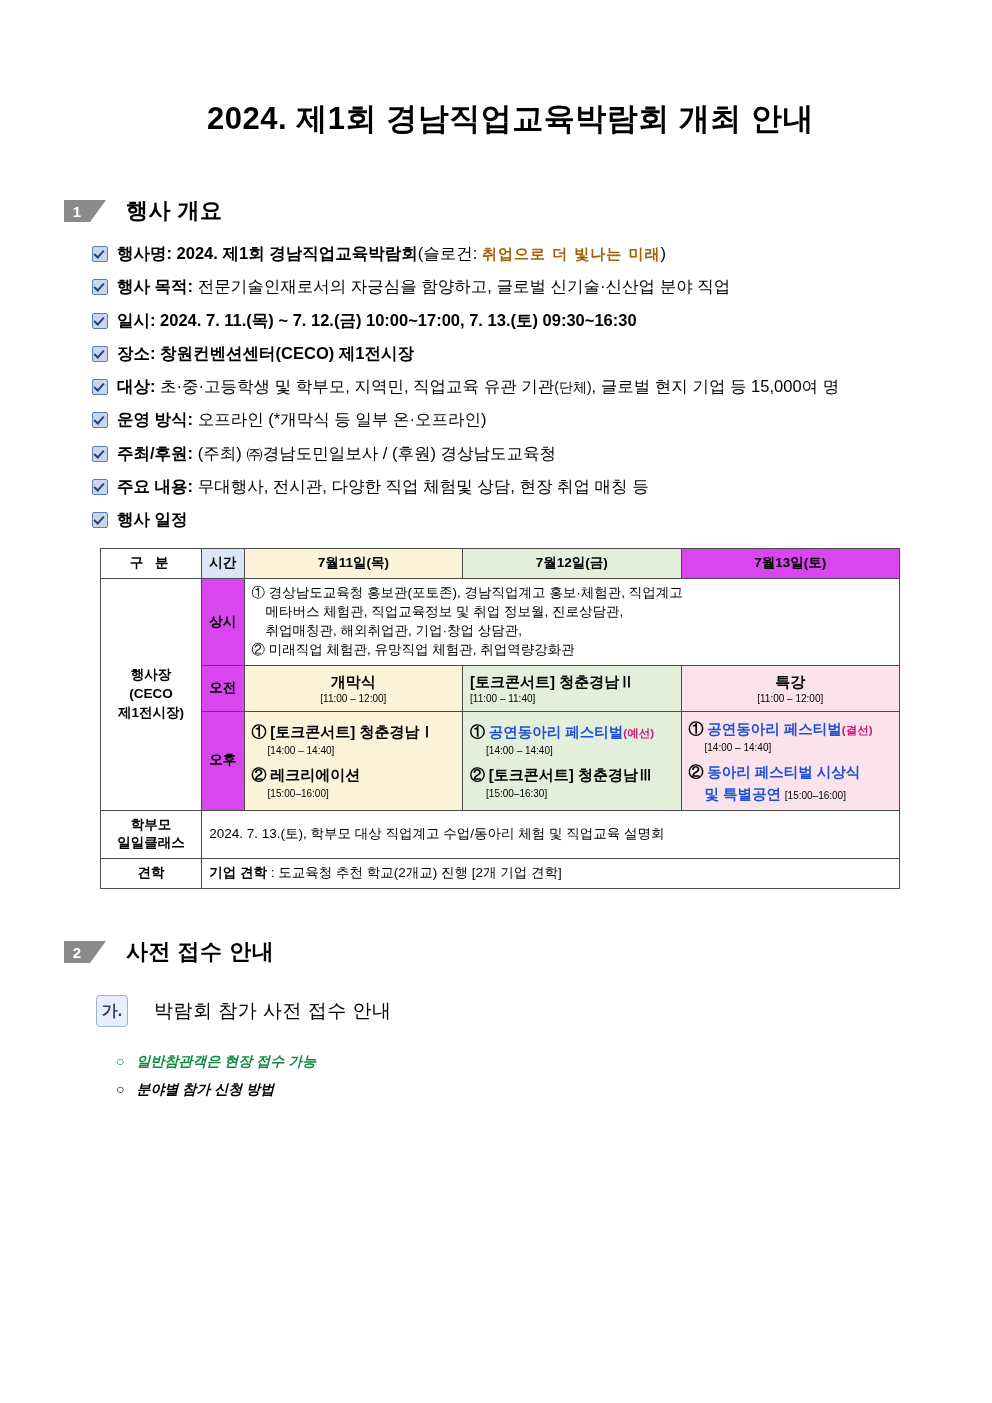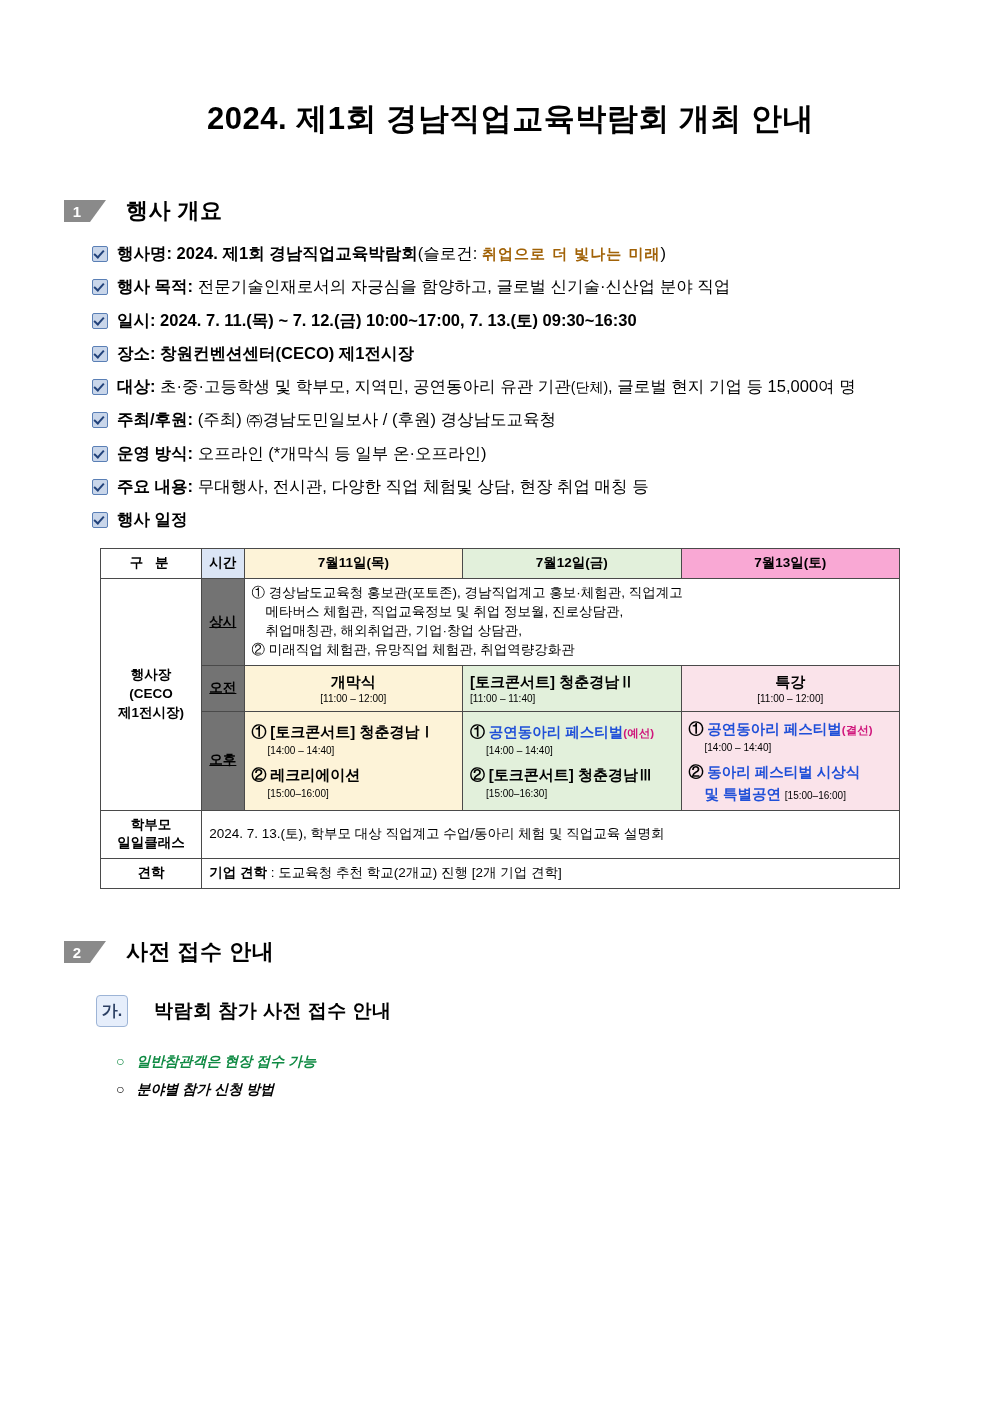--- a/index.html
+++ b/index.html
@@ -134,30 +134,29 @@
     letter-spacing: 4px;
   }
   .hdr-time {
     background: #dbe5f5;
     text-align: center;
     font-weight: bold;
     font-size: 13px;
   }
   .hdr-d1 { background: #fdf3d8; text-align:center; font-weight:bold; font-size:15px; }
   .hdr-d2 { background: #e2f0db; text-align:center; font-weight:bold; font-size:15px; }
-  .hdr-d3 { background: #f9a8d4; text-align:center; font-weight:bold; font-size:15px; }
+  .hdr-d3 { background: #d946ef; text-align:center; font-weight:bold; font-size:15px; }
   .cell-d1 { background:#fdf3d8; text-align:center; }
   .cell-d2 { background:#e2f0db; text-align:left; }
   .cell-d3 { background:#fae3ea; text-align:center; }
   .rowlbl {
     text-align: center;
     font-weight: bold;
     font-size: 14px;
-    background:#737373;
-    text-decoration:underline;
+    background:#d946ef;
   }
   .sidecell {
     text-align: center;
     font-weight: bold;
     font-size: 15px;
     line-height: 1.6;
     width: 100px;
   }
   .always-cell { font-size: 13.5px; line-height: 1.5; }
   .ev-title { font-weight: bold; font-size: 15px; }
@@ -183,21 +182,21 @@
     display: flex;
     align-items: center;
     justify-content: center;
     font-size: 16px;
     font-weight: bold;
     color: #2b3f63;
   }
   .ga-title {
     margin-left: 26px;
     font-size: 19px;
-    font-weight: bold;
+    font-weight: normal;
     letter-spacing: 0.5px;
   }
   .o-list { margin: 26px 0 0 52px; }
   .o-row {
     font-size: 14px;
     margin-bottom: 10px;
     font-weight: bold;
     font-style: italic;
   }
   .o-mark { margin-right: 12px; font-weight: normal; }
@@ -247,37 +246,37 @@
       <span class="b-text">
         <span class="lbl">장소:</span>
         <span class="bold">창원컨벤션센터(CECO) 제1전시장</span>
       </span>
     </div>
 
     <div class="b-row">
       <span class="chk"></span>
       <span class="b-text">
         <span class="lbl">대상:</span>
-        <span>초·중·고등학생 및 학부모, 지역민, 공연동아리 유관 기관</span><span class="small">(단체)</span><span>, 글로벌 현지 기업 등 15,000여 명</span>
+        <span>초·중·고등학생 및 학부모, 지역민, 직업교육 유관 기관</span><span class="small">(단체)</span><span>, 글로벌 현지 기업 등 15,000여 명</span>
+      </span>
+    </div>
+
+    <div class="b-row">
+      <span class="chk"></span>
+      <span class="b-text">
+        <span class="lbl">운영 방식:</span>
+        <span>오프라인 (*개막식 등 일부 온·오프라인)</span>
       </span>
     </div>
 
     <div class="b-row">
       <span class="chk"></span>
       <span class="b-text">
         <span class="lbl">주최/후원:</span>
         <span>(주최) ㈜경남도민일보사 / (후원) 경상남도교육청</span>
-      </span>
-    </div>
-
-    <div class="b-row">
-      <span class="chk"></span>
-      <span class="b-text">
-        <span class="lbl">운영 방식:</span>
-        <span>오프라인 (*개막식 등 일부 온·오프라인)</span>
       </span>
     </div>
 
     <div class="b-row">
       <span class="chk"></span>
       <span class="b-text">
         <span class="lbl">주요 내용:</span>
         <span>무대행사, 전시관, 다양한 직업 체험및 상담, 현장 취업 매칭 등</span>
       </span>
     </div>

